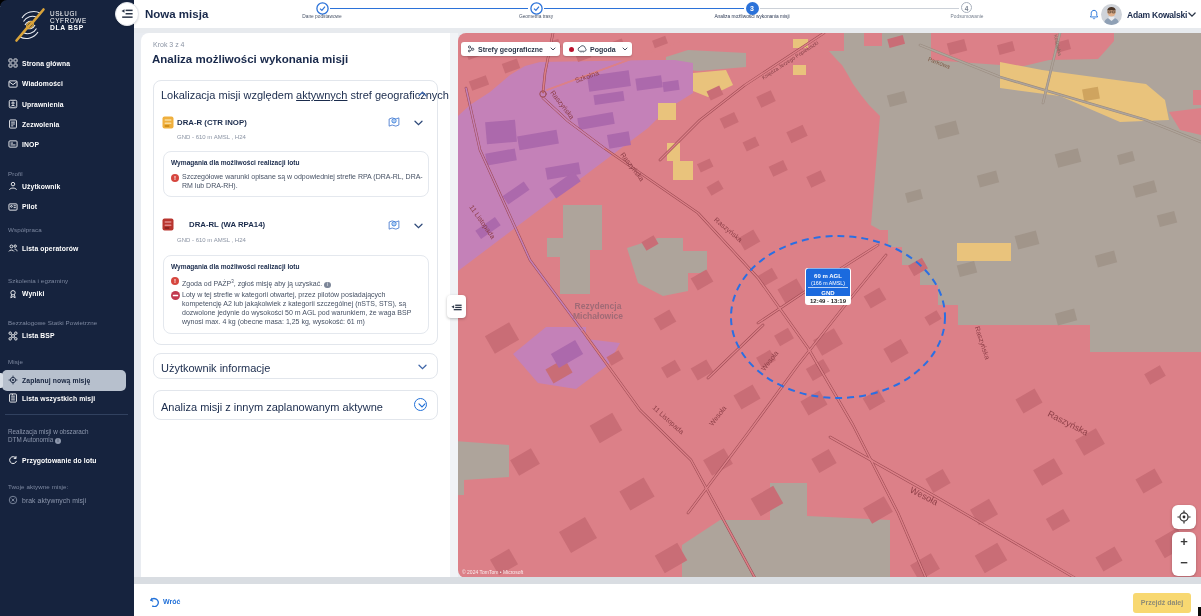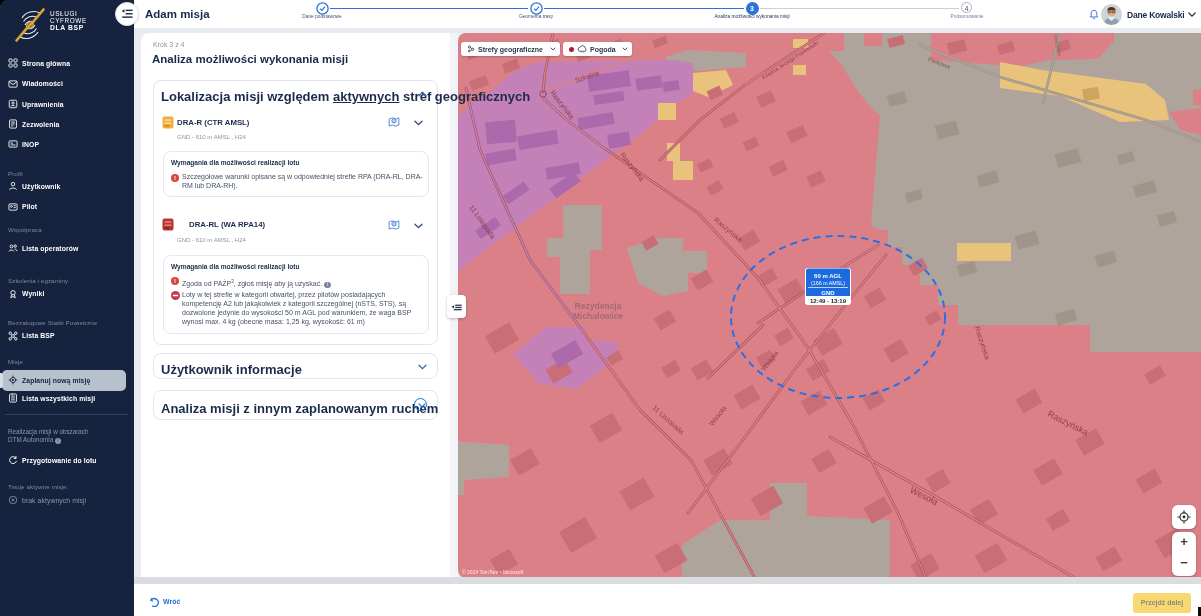--- a/index.html
+++ b/index.html
@@ -14,21 +14,21 @@
 #scrollstrip{left:450px;top:33px;width:8px;height:544px;background:#f1f3f6}
 #botgray{left:134px;top:577px;width:1067px;height:7px;background:#d9dde2}
 #botbar{left:134px;top:584px;width:1067px;height:32px;background:#fff}
 #sidebar{left:0;top:0;width:134px;height:616px;background:#16233e;border-top-left-radius:7px}
 #blackcorner1{left:0;top:0;width:8px;height:6px;background:#000}
 #blackcorner2{left:1198px;top:607px;width:3px;height:9px;background:#0a0a0a}
 .si{left:0;width:134px;height:16px;display:flex;align-items:center;padding-left:8px;color:#fff;font-size:6.8px;font-weight:bold;letter-spacing:.1px}
 .si svg{flex:0 0 auto;margin-right:4px}
 .sh{left:8px;width:126px;color:#7e89a1;font-size:6.2px;font-weight:normal;padding-left:0}
 .card{background:#fff;border:1px solid #e2e6ec;border-radius:8px}
-.ctitle{font-size:13px;font-weight:bold;color:#1a2b4c}
+.ctitle{font-size:11px;font-weight:normal;color:#1a2b4c}
 .ztitle{font-size:7.8px;font-weight:bold;color:#1a2b4c}
 .zsub{font-size:6px;color:#8a93a3}
 .rbox{border:1px solid #e4e8ee;border-radius:8px;background:#fff}
 .rtitle{font-size:6.6px;font-weight:bold;color:#1a2b4c}
 .rtext{font-size:7px;line-height:9px;white-space:nowrap;color:#465164}
 .steplabel{font-size:4.8px;color:#4a5568;text-align:center}
 .stepline{top:7.6px;height:1px}
 </style>
 </head>
 <body>
@@ -279,21 +279,21 @@
 <div class="abs ctitle" style="left:161px;top:89px">Lokalizacja misji względem <u>aktywnych</u> stref geograficznych</div>
 <svg class="abs" style="left:418px;top:91px" width="9" height="6" viewBox="0 0 9 6">
       <path d="M1 4.7 L4.5 1.2 L8 4.7" fill="none" stroke="#3f66a8" stroke-width="1.3" stroke-linecap="round"></path>
     </svg>
 <svg class="abs" style="left:162px;top:116px" width="12" height="13" viewBox="0 0 12 13">
       <rect x="0.5" y="0.5" width="11" height="12" rx="2" fill="#efaf3d"></rect>
       <rect x="2.5" y="3.2" width="7" height="1.6" rx="0.8" fill="#f9dc9a"></rect>
       <rect x="2.5" y="6.4" width="7" height="1.6" rx="0.8" fill="#f9dc9a"></rect>
       <rect x="2.5" y="9.3" width="5" height="1.4" rx="0.7" fill="#c9850f"></rect>
     </svg>
-<div class="abs ztitle" style="left:177px;top:118px">DRA-R (CTR AMSL)</div>
+<div class="abs ztitle" style="left:177px;top:118px">DRA-R (CTR INOP)</div>
 <svg class="abs" style="left:388px;top:116px" width="12" height="12" viewBox="0 0 16 16">
       <path d="M1.5 4 L5.5 2.5 L10.5 4 L14.5 2.5 L14.5 12 L10.5 13.5 L5.5 12 L1.5 13.5 Z" fill="none" stroke="#4f7fd0" stroke-width="1.2" stroke-linejoin="round"></path>
       <circle cx="8" cy="6.5" r="2.8" fill="#fff" stroke="#2170d8" stroke-width="1.2"></circle>
       <circle cx="8" cy="6.5" r="0.9" fill="#2170d8"></circle>
     </svg>
 <svg class="abs" style="left:414px;top:120px" width="9" height="6" viewBox="0 0 9 6">
       <path d="M1 1.2 L4.5 4.7 L8 1.2" fill="none" stroke="#2f4a7a" stroke-width="1.3" stroke-linecap="round"></path>
     </svg>
 <div class="abs zsub" style="left:177px;top:133.5px">GND - 610 m AMSL , H24</div>
 <div class="abs rbox" style="left:163px;top:151px;width:266px;height:46px"></div>
@@ -324,41 +324,41 @@
       <circle cx="4.5" cy="4.5" r="4.5" fill="#c23a50"></circle>
       <rect x="1.8" y="3.7" width="5.4" height="1.6" rx="0.5" fill="#fff"></rect>
     </svg>
 <div class="abs rtext" style="left:182px;top:289.5px;width:246px">Loty w tej strefie w kategorii otwartej, przez pilotów posiadających<br>kompetencję A2 lub jakąkolwiek z kategorii szczególnej (nSTS, STS), są<br>dozwolone jedynie do wysokości 50 m AGL pod warunkiem, że waga BSP<br>wynosi max. 4 kg (obecne masa: 1,25 kg, wysokość: 61 m)</div>
 <div class="abs card" style="left:153px;top:353px;width:285px;height:26px"></div>
 <div class="abs ctitle" style="left:161px;top:361.5px">Użytkownik informacje</div>
 <svg class="abs" style="left:418px;top:364px" width="9" height="6" viewBox="0 0 9 6">
       <path d="M1 1.2 L4.5 4.7 L8 1.2" fill="none" stroke="#3f66a8" stroke-width="1.3" stroke-linecap="round"></path>
     </svg>
 <div class="abs card" style="left:153px;top:390px;width:285px;height:30px"></div>
-<div class="abs ctitle" style="left:161px;top:400.5px">Analiza misji z innym zaplanowanym ruchem</div>
+<div class="abs ctitle" style="left:161px;top:400.5px">Analiza misji z innym zaplanowanym aktywne</div>
 <div class="abs" style="left:414px;top:398px;width:13px;height:13px;border:1.2px solid #2170d8;border-radius:50%"></div>
 <svg class="abs" style="left:417.5px;top:403px" width="8" height="5" viewBox="0 0 8 5">
       <path d="M1 0.8 L4 3.8 L7 0.8" fill="none" stroke="#2170d8" stroke-width="1.2" stroke-linecap="round"></path>
     </svg>
 <div class="abs" id="botgray"></div>
 <div class="abs" id="botbar"></div>
 <svg class="abs" style="left:150px;top:597px" width="10" height="10" viewBox="0 0 10 10">
       <path d="M2.2 1 L0.8 3.2 L3.2 4.2" fill="none" stroke="#2170d8" stroke-width="1.2" stroke-linejoin="round"></path>
       <path d="M1 3.1 C2.2 1.6 4.5 1.2 6.2 2.1 C8.2 3.2 8.9 5.6 7.8 7.5 C6.8 9.3 4.5 10 2.6 9.1" fill="none" stroke="#2170d8" stroke-width="1.3" stroke-linecap="round"></path>
     </svg>
 <div class="abs" style="left:163px;top:598px;font-size:7px;font-weight:bold;color:#2170d8">Wróć</div>
 <div class="abs" style="left:1133px;top:593px;width:58px;height:20px;background:#f8d871;border-radius:3px;color:#8f8c76;font-size:7px;font-weight:bold;text-align:center;line-height:20px">Przejdź dalej</div>
 <div class="abs" style="left:115px;top:2px;width:24px;height:24px;background:#fff;border:1px solid #e2e5ea;border-radius:50%;box-shadow:0 1px 2px rgba(0,0,0,.12);z-index:5"></div>
 <svg class="abs" style="left:121px;top:9px;z-index:6" width="12" height="10" viewBox="0 0 12 10">
  <path d="M0.5 2 L3.5 0.2 L3.5 3.8 Z" fill="#2b3648"></path>
  <rect x="4.6" y="0.6" width="7" height="1.5" fill="#2b3648"></rect>
  <rect x="4.6" y="4" width="7" height="1.5" fill="#2b3648"></rect>
  <rect x="1.2" y="7.4" width="10.4" height="1.5" fill="#2b3648"></rect>
 </svg>
-<div class="abs" style="left:145px;top:8px;font-size:11.5px;font-weight:bold;color:#18284a">Adam misja</div>
+<div class="abs" style="left:145px;top:8px;font-size:11.5px;font-weight:bold;color:#18284a">Nowa misja</div>
 <div class="abs stepline" style="left:330px;width:198px;background:#2b72d9"></div>
 <div class="abs stepline" style="left:544px;width:200px;background:#2b72d9"></div>
 <div class="abs stepline" style="left:760px;width:199px;background:#ccd1d8"></div>
 <svg class="abs" style="left:316px;top:2px" width="13" height="13" viewBox="0 0 13 13">
       <circle cx="6.5" cy="6.5" r="5.6" fill="#fff" stroke="#2b72d9" stroke-width="1.3"></circle>
       <path d="M4 6.6 L5.9 8.4 L9 4.7" fill="none" stroke="#2b72d9" stroke-width="1.2"></path>
     </svg>
 <div class="abs steplabel" style="left:282px;top:14px;width:80px">Dane podstawowe</div>
 <svg class="abs" style="left:529.5px;top:2px" width="13" height="13" viewBox="0 0 13 13">
       <circle cx="6.5" cy="6.5" r="5.6" fill="#fff" stroke="#2b72d9" stroke-width="1.3"></circle>
@@ -382,21 +382,21 @@
  <g clip-path="url(#avc)">
   <rect width="21" height="21" fill="#cfd3d9"></rect>
   <path d="M3 21 C3 15.5 6 13.5 10.5 13.5 C15 13.5 18 15.5 18 21 Z" fill="#8fa0b5"></path>
   <path d="M7 14 L10.5 17 L14 14 L12.5 12.5 L8.5 12.5 Z" fill="#e8eaee"></path>
   <circle cx="10.5" cy="8.2" r="4.2" fill="#e0b08c"></circle>
   <path d="M6.2 7.2 C6.2 4.4 8 3 10.5 3 C13 3 14.8 4.4 14.8 7.2 L14.2 6.2 L6.8 6.2 Z" fill="#4a3527"></path>
   <rect x="6.9" y="7" width="3.1" height="1.9" rx="0.9" fill="none" stroke="#3a2d22" stroke-width="0.7"></rect>
   <rect x="11" y="7" width="3.1" height="1.9" rx="0.9" fill="none" stroke="#3a2d22" stroke-width="0.7"></rect>
  </g>
 </svg>
-<div class="abs" style="left:1127px;top:10px;font-size:8.5px;font-weight:bold;color:#18284a;white-space:nowrap;letter-spacing:-0.2px">Dane Kowalski</div>
+<div class="abs" style="left:1127px;top:10px;font-size:8.5px;font-weight:bold;color:#18284a;white-space:nowrap;letter-spacing:-0.2px">Adam Kowalski</div>
 <svg class="abs" style="left:1188px;top:12px" width="8" height="5.5" viewBox="0 0 9 6">
       <path d="M1 1 L4.5 4.5 L8 1" fill="none" stroke="#2b3648" stroke-width="1.4" stroke-linecap="round"></path>
     </svg>
 <div class="abs" id="sidebar"></div>
 <svg class="abs" style="left:10px;top:5px" width="40" height="40" viewBox="0 0 40 40">
  <g stroke="#e8ecf2" stroke-width="1.1" fill="none">
   <path d="M12 13 A 14 14 0 0 1 30 8"></path>
   <path d="M13.5 16.5 A 10 10 0 0 1 27 12.5"></path>
   <path d="M15 20 A 6.5 6.5 0 0 1 24 17"></path>
   <path d="M28 27 A 14 14 0 0 1 10 32"></path>

